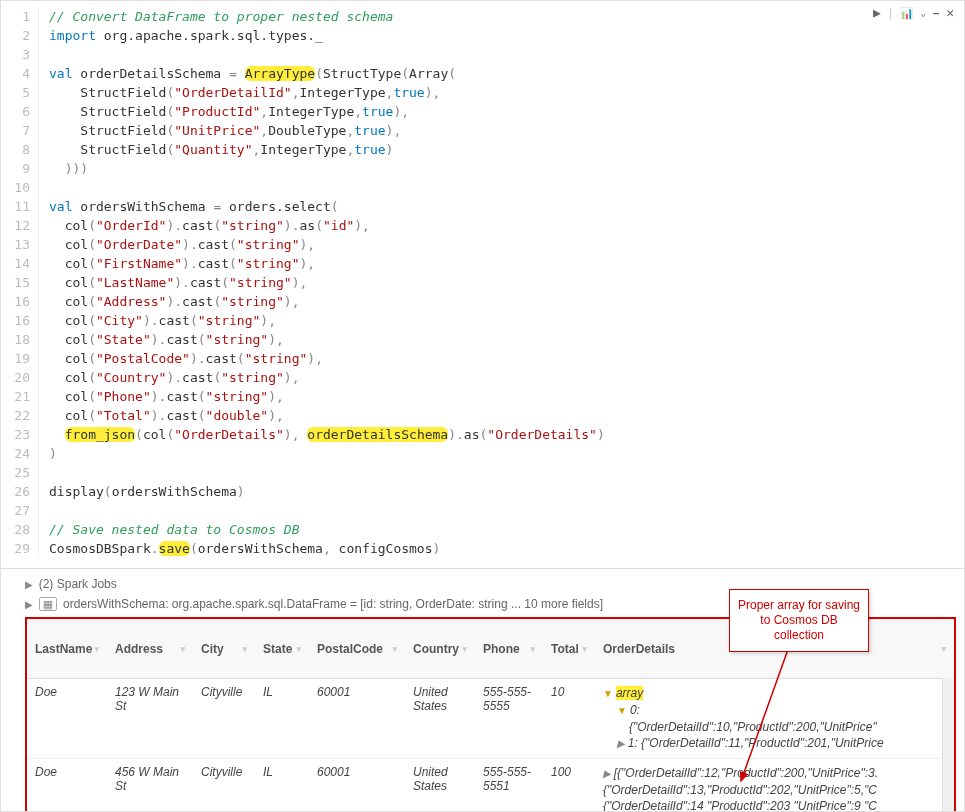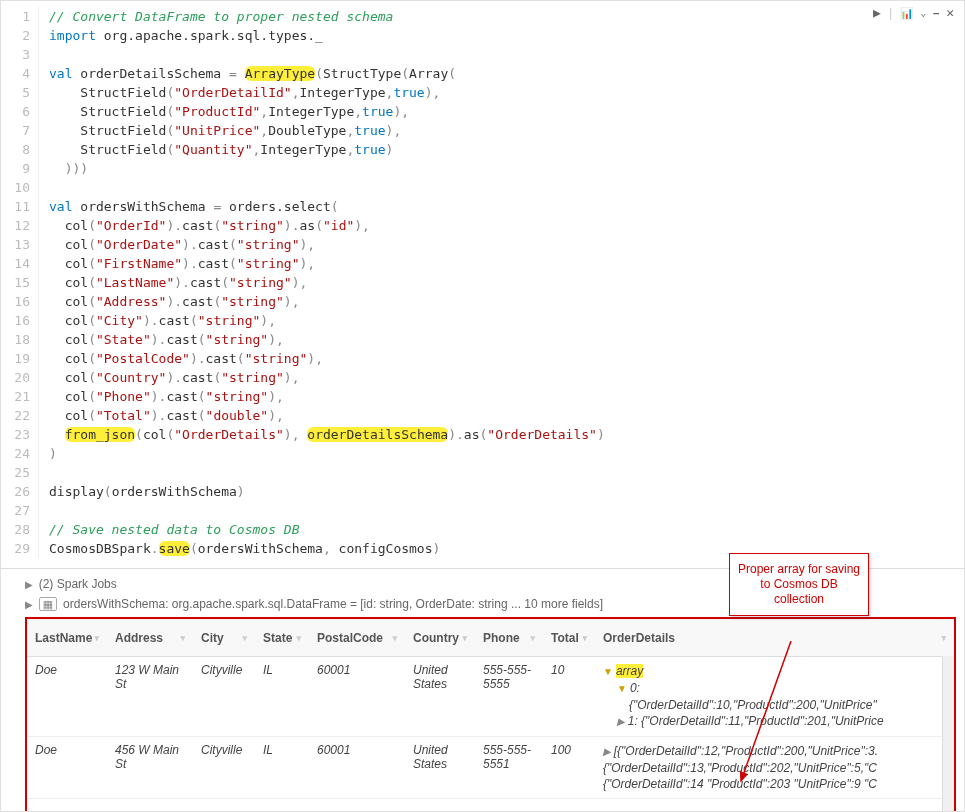--- a/index.html
+++ b/index.html
@@ -74,21 +74,21 @@
     position:absolute; right:0; top:0; bottom:0; width:12px; background:#f0f0f0; border-left:1px solid #ddd;
   }
   table.data {
     border-collapse: collapse;
     width: 100%;
   }
   table.data th {
     background: #f8f8f8;
     font-weight: bold;
     text-align: left;
-    padding: 11px 8px;
+    padding: 22px 8px;
     border-bottom: 1px solid #ddd;
     border-top: 1px solid #eee;
     color: #555;
     position: relative;
     font-size: 12px;
   }
   table.data th .sort-i {
     float: right;
     color: #ccc;
     font-size: 9px;
@@ -113,21 +113,21 @@
   .col-det    { }
   .tree-ln { line-height: 16px; font-size:12px;}
   .tree-ln .arr { color:#888; font-size:10px; margin-right:3px;}
   .hl2 { background: #ffef3b; }
   .indent1 { padding-left: 14px; }
   .indent2 { padding-left: 26px; }
   .det-txt { font-family: Arial, sans-serif; font-size:12px; color:#444;}
   
   .callout {
     position: absolute;
-    top: 552px;
+    top: 588px;
     left: 728px;
     width: 140px;
     border: 1px solid #d00000;
     background: #fff;
     padding: 8px 6px;
     font-family: Arial, sans-serif;
     font-size: 12px;
     color: #d00000;
     text-align: center;
     line-height: 15px;

